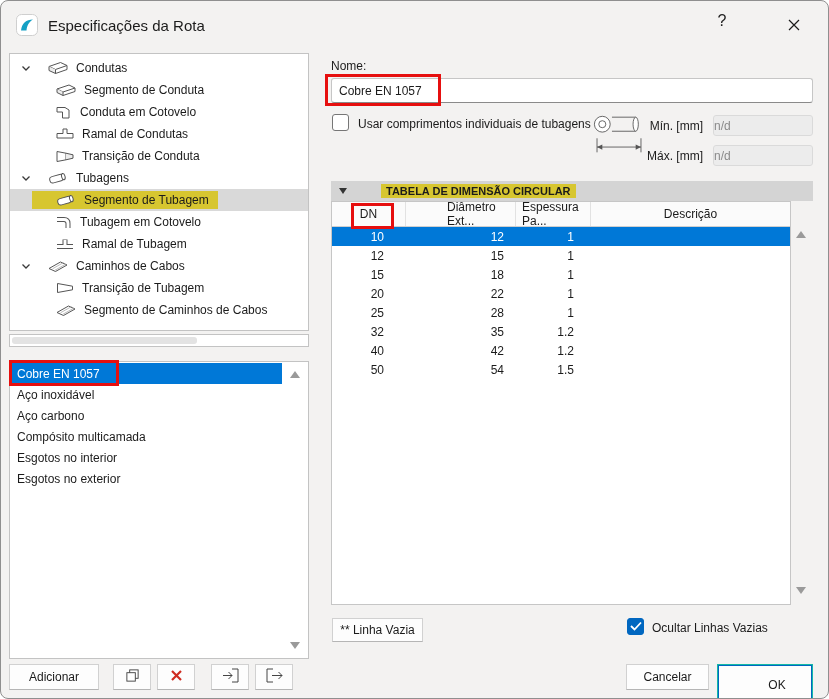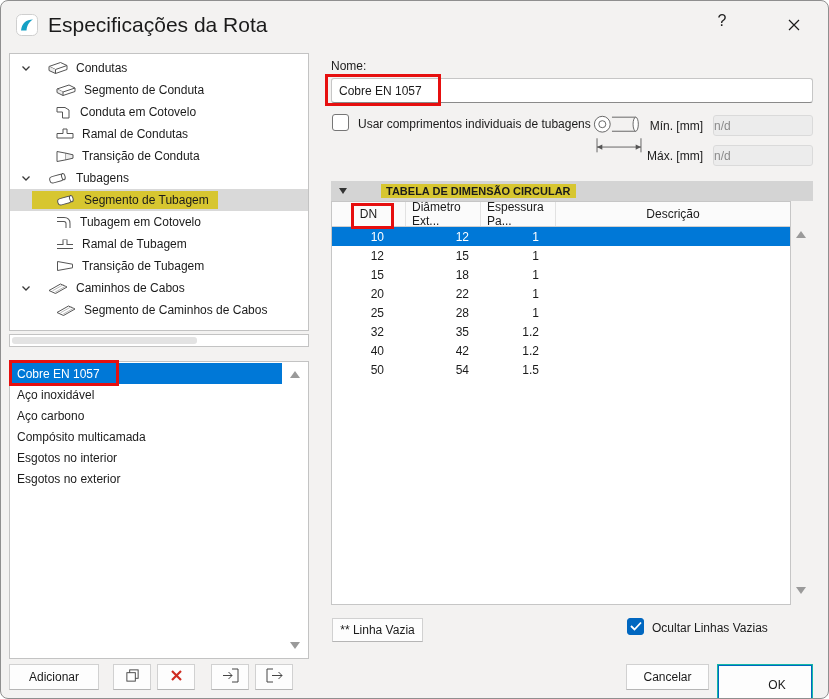--- a/index.html
+++ b/index.html
@@ -4,21 +4,21 @@
 <style>
   * { box-sizing: border-box; margin: 0; padding: 0; }
   html,body { width: 829px; height: 699px; overflow: hidden; background: #fff;
     font-family: "Liberation Sans", sans-serif; }
   .window { position: relative; width: 829px; height: 699px; background: #f3f2f1;
     border: 1px solid #8f8f8f; border-radius: 8px; overflow: hidden; font-size: 12px; color: #1b1b1b; }
 
   
   .titlebar { position: absolute; left: 0; top: 0; width: 100%; height: 48px; display: flex; align-items: center; }
   .app-icon { margin-left: 15px; width: 22px; height: 22px; }
-  .win-title { margin-left: 10px; font-size: 21px; }
+  .win-title { margin-left: 10px; font-size: 15px; }
   .help-btn { position: absolute; left: 710px; top: 11px; width: 22px; height: 24px; text-align: center;
     font-size: 16px; color: #222; cursor: default; }
   .close-btn { position: absolute; left: 780px; top: 14px; width: 26px; height: 22px; display: flex;
     align-items: center; justify-content: center; }
 
   
   .panel { position: absolute; background: #fff; border: 1px solid #c3c3c3; }
   .tree-panel { left: 8px; top: 52px; width: 300px; height: 278px; padding-top: 3px; overflow: hidden; }
   .tree-hscroll { position: absolute; left: 8px; top: 333px; width: 300px; height: 13px; background: #fff;
     border: 1px solid #c3c3c3; }
@@ -74,21 +74,21 @@
     border-top: 6px solid #333; }
   .section-title { margin-left: 8px; font-weight: bold; font-size: 11px; background: #d7c630; padding: 1px 5px; }
 
   .table-wrap { left: 330px; top: 200px; width: 460px; height: 404px; background: #fff; border: 1px solid #c6c6c6; }
   .thead { display: flex; height: 25px; background: #fbfbfb; border-bottom: 1px solid #cfcfcf; align-items: center; }
   .th { height: 100%; display: flex; align-items: center; border-right: 1px solid #e2e2e2; font-size: 12px; }
   .th:last-child { border-right: none; }
   .tr { display: flex; height: 19px; align-items: center; }
   .tr.selected { background: #0078d7; color: #fff; }
   .c-dn { width: 74px; justify-content: center; }
-  .c-diam { width: 75px; padding-left: 6px; }
+  .c-diam { width: 75px; padding-left: 6px; margin-left: 35px; }
   .c-esp { width: 75px; padding-left: 6px; }
   .c-desc { flex: 1; justify-content: center; }
   .td { height: 100%; display: flex; align-items: center; font-size: 12px; }
   .td.c-dn { justify-content: flex-end; padding-right: 22px; }
   .td.c-diam { justify-content: flex-end; padding-right: 12px; padding-left: 0; }
   .td.c-esp { justify-content: flex-end; padding-right: 17px; padding-left: 0; }
   .tbl-arr-up { position: absolute; left: 795px; top: 230px; }
   .tbl-arr-down { position: absolute; left: 795px; top: 586px; }
 
   .btn-empty { left: 331px; top: 617px; width: 91px; height: 24px; }
@@ -214,41 +214,41 @@
     </div>
     <div class="tree-row lvl1">
       <span class="glyph">
           <svg width="18" height="13" viewBox="0 0 18 13">
             <path d="M1 8.5 L17 8.5 M9 8.5 L9 1.5" stroke="#555" stroke-width="5" fill="none"></path>
             <path d="M1 8.5 L17 8.5 M9 8.5 L9 2" stroke="#fff" stroke-width="3" fill="none"></path>
           </svg>
         </span>
       <span class="tree-lbl">Ramal de Tubagem</span>
     </div>
-    <div class="tree-row lvl1">
-      <span class="glyph">
-          <svg width="18" height="12" viewBox="0 0 18 12">
-            <path d="M1.5 1.5 L1.5 10.5 L16.5 7.8 L16.5 4.2 Z" fill="#fff" stroke="#555"></path>
-          </svg>
-        </span>
-      <span class="tree-lbl">Transição de Tubagem</span>
-    </div>
     <div class="tree-row lvl0">
       <span class="chev">
           <svg width="10" height="7" viewBox="0 0 10 7">
             <path d="M1.5 1.5 L5 5 L8.5 1.5" fill="none" stroke="#3a3a3a" stroke-width="1.3"></path>
           </svg>
         </span>
       <span class="glyph">
           <svg width="20" height="14" viewBox="0 0 20 14">
             <path d="M1 9.5 L12.5 3 L19 6 L7.5 12.5 Z" fill="#fff" stroke="#555"></path>
             <path d="M4.5 9.8 L15.5 3.6 M7 11.2 L18 5" stroke="#aaa" stroke-width="0.8" fill="none"></path>
           </svg>
         </span>
       <span class="tree-lbl">Caminhos de Cabos</span>
+    </div>
+    <div class="tree-row lvl1">
+      <span class="glyph">
+          <svg width="18" height="12" viewBox="0 0 18 12">
+            <path d="M1.5 1.5 L1.5 10.5 L16.5 7.8 L16.5 4.2 Z" fill="#fff" stroke="#555"></path>
+          </svg>
+        </span>
+      <span class="tree-lbl">Transição de Tubagem</span>
     </div>
     <div class="tree-row lvl1">
       <span class="glyph">
           <svg width="20" height="14" viewBox="0 0 20 14">
             <path d="M1 9.5 L12.5 3 L19 6 L7.5 12.5 Z" fill="#fff" stroke="#555"></path>
             <path d="M4.5 9.8 L15.5 3.6 M7 11.2 L18 5" stroke="#aaa" stroke-width="0.8" fill="none"></path>
           </svg>
         </span>
       <span class="tree-lbl">Segmento de Caminhos de Cabos</span>
     </div>

